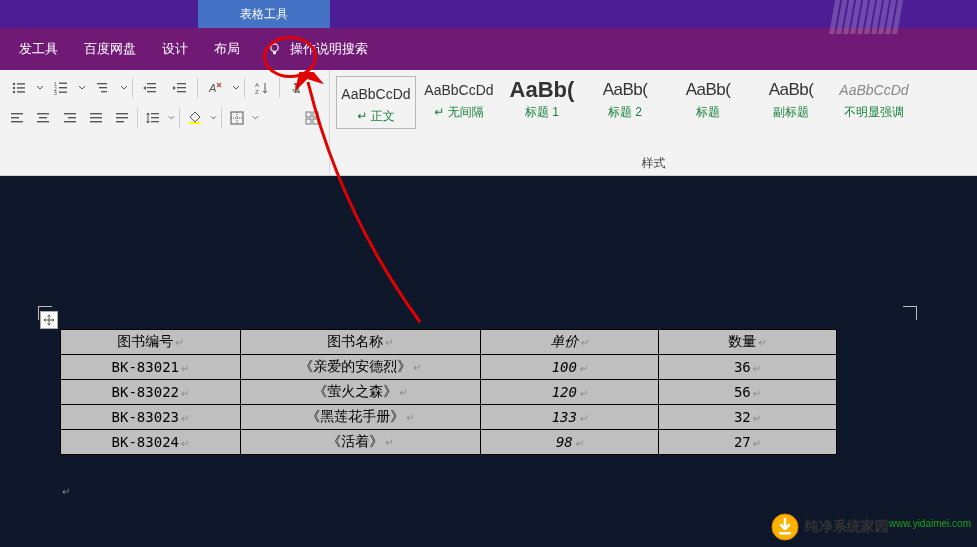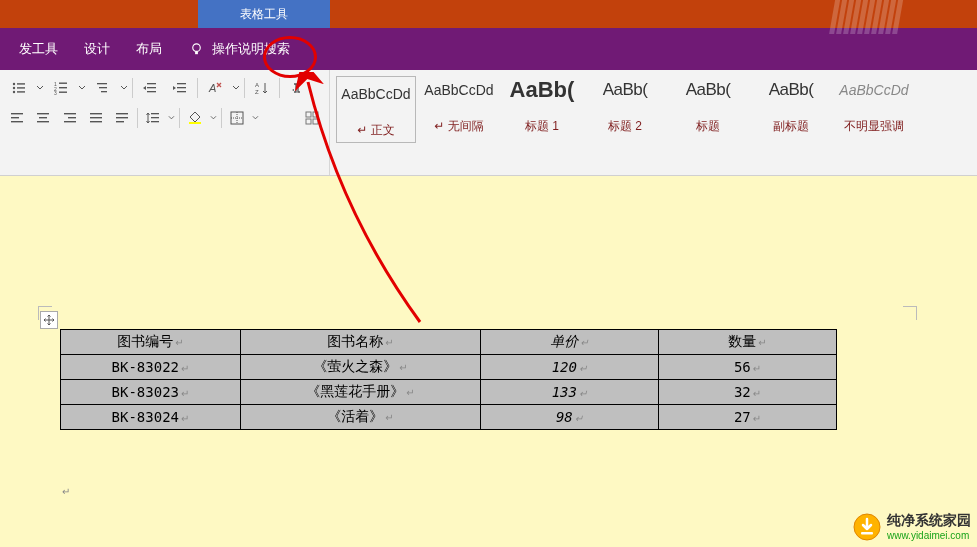--- a/index.html
+++ b/index.html
@@ -1,19 +1,19 @@
 <!DOCTYPE html>
 <html><head>
 <meta charset="utf-8">
 <style>
 * { margin:0; padding:0; box-sizing:border-box; font-family: "Microsoft YaHei", sans-serif; }
 body { width:977px; height:547px; background:#fff; position:relative; overflow:hidden; }
 
 
-.context-tab-bar { height:28px; background:#c2410c; display:flex; }
+.context-tab-bar { height:28px; background:#4c1d95; display:flex; }
 .context-tab-bar .spacer { width:198px; }
 .context-tab { width:132px; height:28px; background:#4472c4; color:#fff; font-size:12px; display:flex; align-items:center; justify-content:center; }
 .decor-stripes { position:absolute; right:25px; top:-10px; width:120px; height:45px; opacity:0.2; }
 .decor-stripes span { display:inline-block; width:5px; height:44px; background:#fff; margin:0 1px; transform:skewX(-10deg); }
 
 
 .menu-bar { height:42px; background:#701a75; display:flex; align-items:center; color:#fff; font-size:13px; padding-left:6px; }
 .menu-tab { padding:0 13px; height:42px; display:flex; align-items:center; cursor:pointer; }
 .search-wrap { display:flex; align-items:center; margin-left:14px; }
 .bulb { width:15px; height:15px; margin-right:8px; }
@@ -31,64 +31,65 @@
 .dd { width:8px; height:8px; }
 .sep-v { width:1px; height:20px; background:#ccc; }
 
 .style-row { display:flex; align-items:flex-start; gap:3px; padding-top:2px; }
 .style-item { width:80px; text-align:center; cursor:pointer; }
 .style-item.first { border:1px solid #b8b8b8; padding:3px 0; }
 .style-prev { font-size:14px; height:28px; display:flex; align-items:center; justify-content:center; color:#333; overflow:hidden; white-space:nowrap; }
 .style-prev.big { font-size:22px; font-weight:bold; }
 .style-prev.med { font-size:17px; letter-spacing:-0.5px; }
 .style-prev.ital { font-style:italic; color:#888; }
-.style-name { font-size:12px; color:#7f1d1d; margin-top:14px; }
+.style-name { font-size:12px; color:#15803d; margin-top:0; }
 
 
 .hl-circle { position:absolute; width:54px; height:42px; border:3px solid #e20000; border-radius:50%; left:263px; top:36px; pointer-events:none; z-index:20; }
 .arrow-svg { position:absolute; left:280px; top:72px; z-index:19; pointer-events:none; }
 
 
-.doc-area { position:absolute; left:0; top:176px; right:0; bottom:0; background:#fef9c3; }
+.doc-area { position:absolute; left:0; top:176px; right:0; bottom:0; background:#0f172a; }
 .corner { position:absolute; width:14px; height:14px; }
 .corner.tl { left:38px; top:130px; border-left:1px solid #bbb; border-top:1px solid #bbb; }
 .corner.tr { right:60px; top:130px; border-right:1px solid #bbb; border-top:1px solid #bbb; }
 
 .move-handle { position:absolute; left:40px; top:135px; width:18px; height:18px; border:1px solid #aaa; background:#fff; display:flex; align-items:center; justify-content:center; cursor:move; }
 .move-handle svg { width:12px; height:12px; }
 
 .data-table { position:absolute; left:60px; top:153px; border-collapse:collapse; }
 .data-table th, .data-table td { border:1px solid #000; background:#bfbfbf; font-size:14px; font-weight:normal; text-align:center; padding:3px 6px; font-family: "SimSun", monospace; position:relative; }
 .data-table th:nth-child(1), .data-table td:nth-child(1) { width:180px; }
 .data-table th:nth-child(2), .data-table td:nth-child(2) { width:240px; }
 .data-table th:nth-child(3), .data-table td:nth-child(3) { width:178px;font-style:italic; }
 .data-table th:nth-child(4), .data-table td:nth-child(4) { width:178px; }
 .ret { font-size:10px; color:#888; margin-left:2px; }
 .smallret { position:absolute; left:62px; top:310px; font-size:10px; color:#888; }
 
 
 .watermark { position:absolute; right:6px; bottom:6px; display:flex; align-items:center; gap:6px; }
 .wm-badge { width:28px; height:28px; }
-.wm-text { display:flex; flex-direction:column; font-size:11px; color:#333; }
+.wm-text { display:flex; flex-direction:row; font-size:11px; color:#333; }
 .wm-text .t1 { font-weight:bold; font-size:14px; }
 .wm-text .t2 { color:#1aa31a; font-size:10px; }
 </style>
 </head>
 <body>
 
 <div class="context-tab-bar">
   <div class="spacer"></div>
   <div class="context-tab">表格工具</div>
   <div class="decor-stripes">
     <span></span><span></span><span></span><span></span><span></span><span></span><span></span><span></span><span></span><span></span>
   </div>
 </div>
 
 <div class="menu-bar">
   <div class="menu-tab">发工具</div>
+  <div class="menu-tab">百度网盘</div>
   <div class="menu-tab">设计</div>
   <div class="menu-tab">布局</div>
   <div class="search-wrap">
     <svg class="bulb" viewBox="0 0 16 16">
         <circle cx="8" cy="6" r="4" fill="none" stroke="#fff" stroke-width="1.2"></circle>
         <rect x="6.5" y="10" width="3" height="3" fill="#fff"></rect>
       </svg>
     <span>操作说明搜索</span>
   </div>
 </div>
@@ -285,20 +286,23 @@
           <div class="style-item">
             <div class="style-prev med">AaBb(</div>
             <div class="style-name">副标题</div>
           </div>
           <div class="style-item">
             <div class="style-prev ital">AaBbCcDd</div>
             <div class="style-name">不明显强调</div>
           </div>
         </div>
     </div>
+    <div class="label">
+        <span>样式</span>
+      </div>
   </div>
 </div>
 
 <div class="hl-circle"></div>
 <svg class="arrow-svg" width="200" height="260">
   <defs>
       <marker id="ah" markerWidth="12" markerHeight="12" refX="2" refY="5" orient="auto">
         <path d="M0 0L10 5L0 10L3 5z" fill="#e20000"></path>
       </marker>
     </defs>
@@ -318,20 +322,26 @@
     <thead>
         <tr id="thead-row">
           <th>图书编号<span class="ret">↵</span></th>
           <th>图书名称<span class="ret">↵</span></th>
           <th>单价<span class="ret">↵</span></th>
           <th>数量<span class="ret">↵</span></th>
         </tr>
       </thead>
     <tbody id="tbody">
         <tr>
+          <td>BK-83021<span class="ret">↵</span></td>
+          <td>《亲爱的安德烈》<span class="ret">↵</span></td>
+          <td>100<span class="ret">↵</span></td>
+          <td>36<span class="ret">↵</span></td>
+        </tr>
+        <tr>
           <td>BK-83022<span class="ret">↵</span></td>
           <td>《萤火之森》<span class="ret">↵</span></td>
           <td>120<span class="ret">↵</span></td>
           <td>56<span class="ret">↵</span></td>
         </tr>
         <tr>
           <td>BK-83023<span class="ret">↵</span></td>
           <td>《黑莲花手册》<span class="ret">↵</span></td>
           <td>133<span class="ret">↵</span></td>
           <td>32<span class="ret">↵</span></td>

